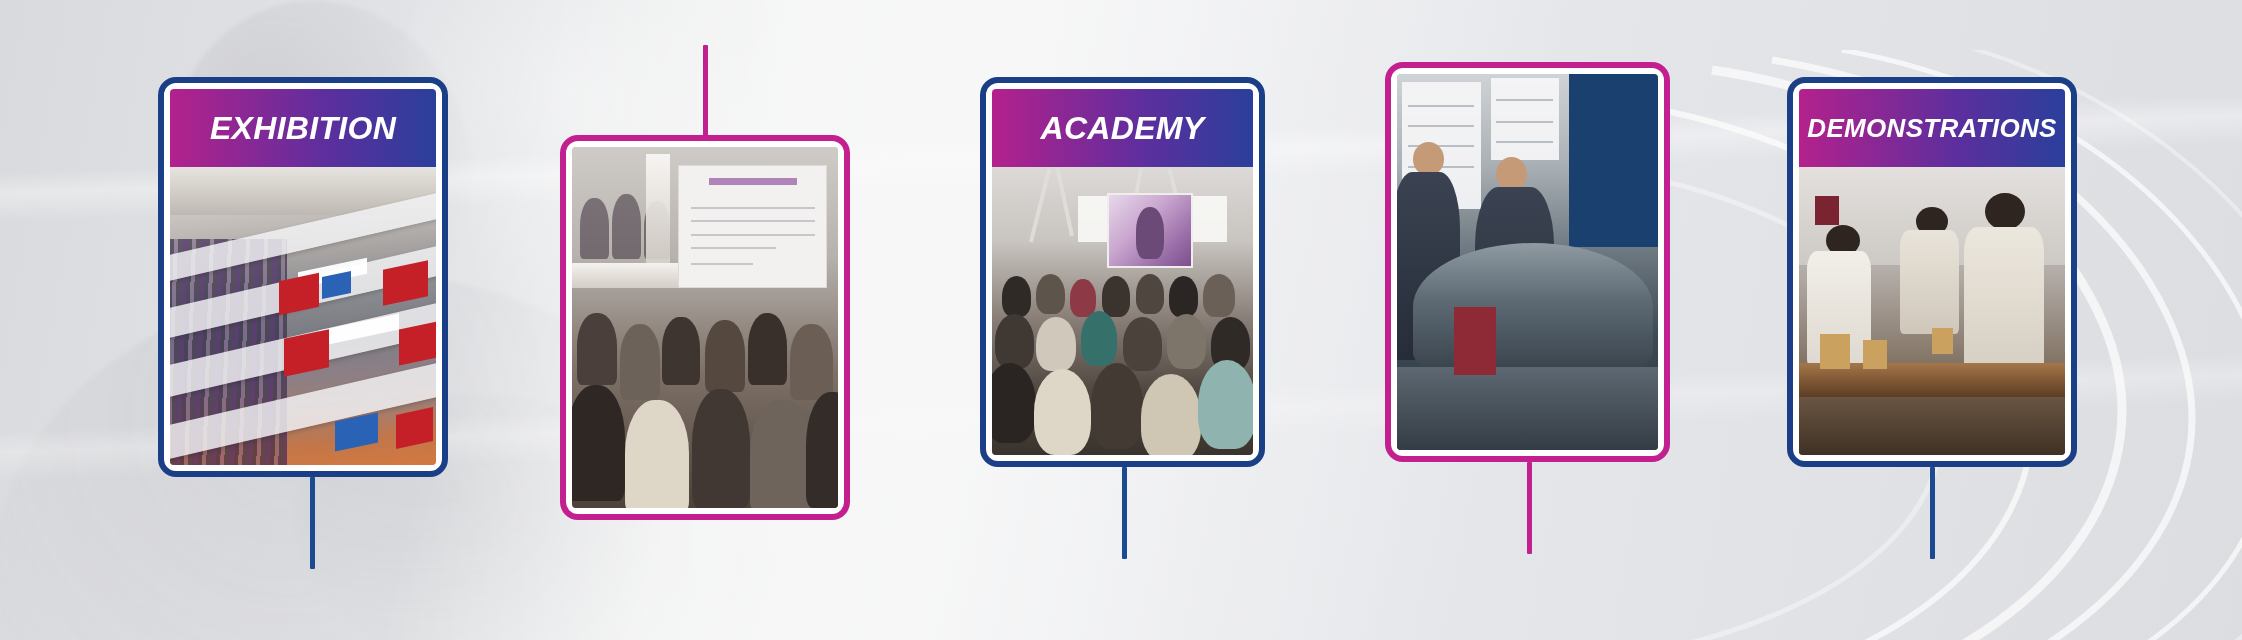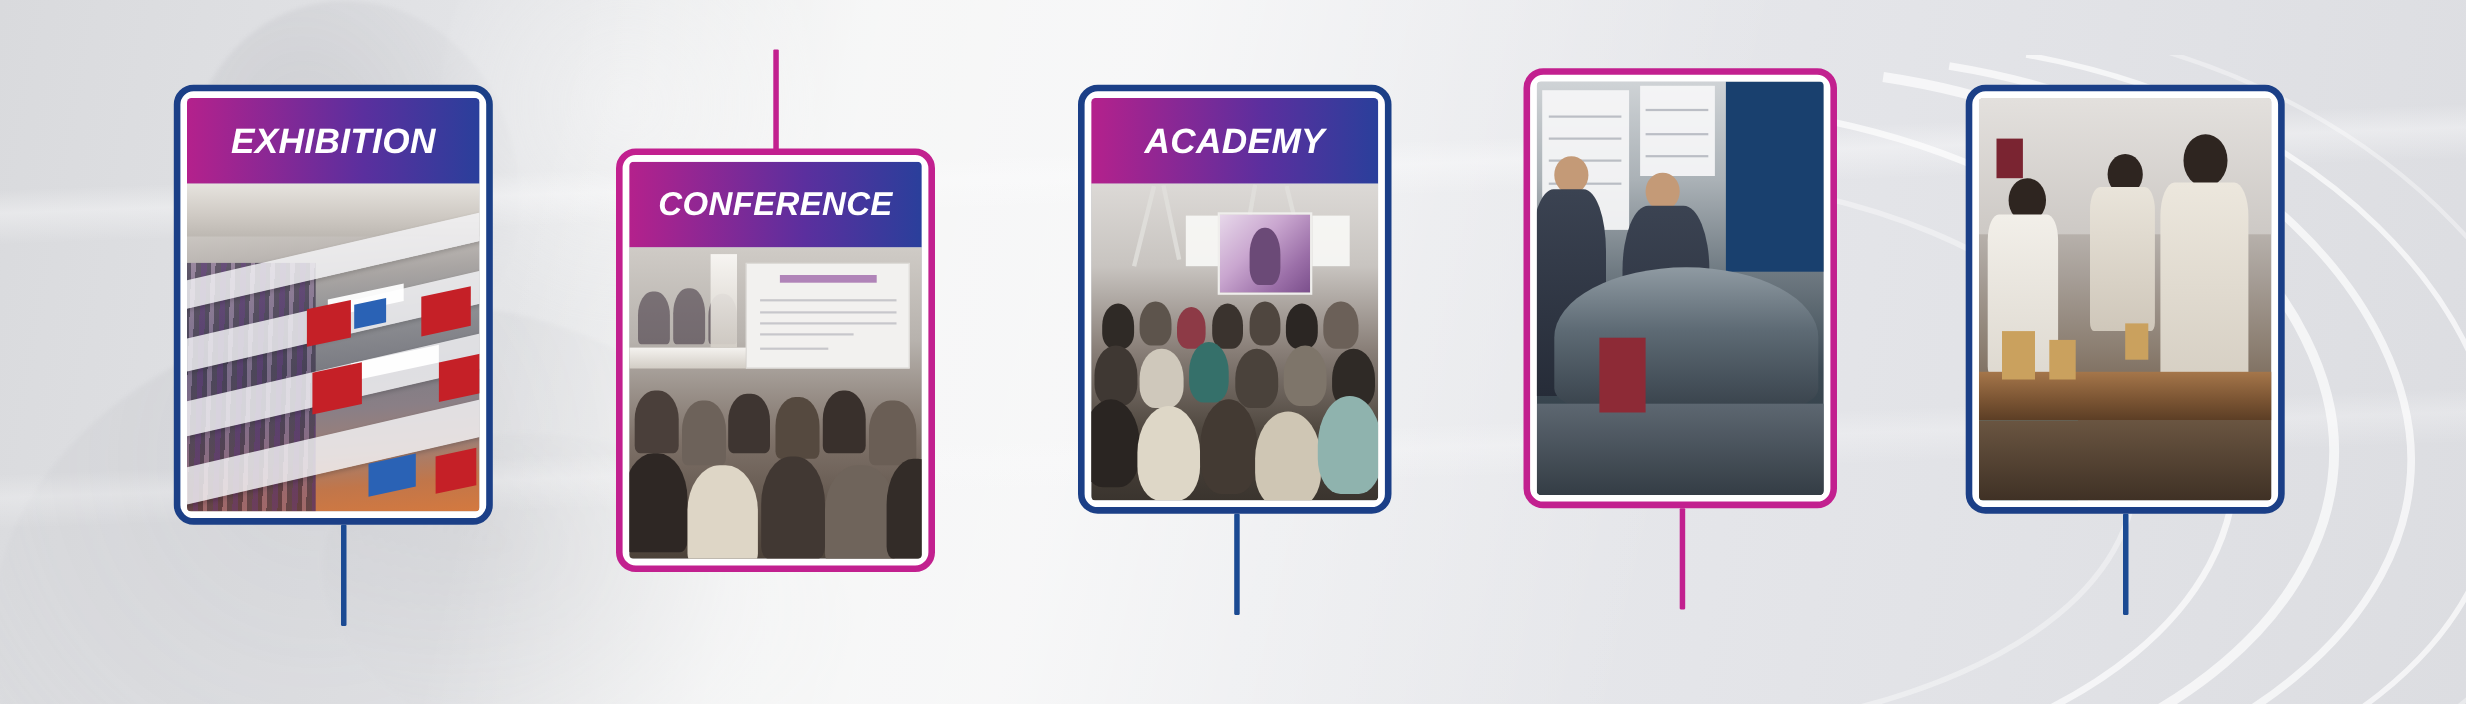--- a/index.html
+++ b/index.html
@@ -413,21 +413,20 @@
         <div class="blue" style="left:57%; top:36%; width:11%; height:22px;"></div>
         <div class="blue" style="left:62%; top:84%; width:16%; height:30px;"></div>
         <div class="red" style="left:85%; top:82%; width:14%; height:34px;"></div>
       </div>
     </div>
   </div>
   <div class="connector" style="left: 310px; top: 477px; height: 92px; background: rgb(27, 74, 147);"></div>
 
   <div class="card" style="left: 560px; top: 135px; width: 290px; height: 385px; border-color: rgb(194, 32, 143);">
     <div class="card-inner">
-      <div class="card-title" style="height: 78px; font-size: 30px; background: linear-gradient(90deg, rgb(180, 33, 140) 0%, rgb(91, 47, 158) 60%, rgb(42, 63, 155) 100%); color: rgb(255, 255, 255);">CONFERENCE</div>
       <div class="card-photo ph-conference">
         <div class="ph-layer base"></div>
         <div class="screen" style="left:40%; top:5%; width:56%; height:34%;">
           <div class="hdr"></div>
           <div class="txt" style="top:34%;"></div>
           <div class="txt" style="top:45%;"></div>
           <div class="txt" style="top:56%;"></div>
           <div class="txt" style="top:67%; right:34%;"></div>
           <div class="txt" style="top:80%; right:50%;"></div>
         </div>
@@ -511,20 +510,21 @@
         <div class="metal" style="left:6%; top:45%; width:92%; height:34%;"></div>
         <div class="ph-layer" style="top:78%; background:linear-gradient(180deg,#5d6771 0%, #343d45 100%);"></div>
         <div class="rig" style="left:22%; top:62%; width:16%; height:18%; background:#8d2a36;"></div>
       </div>
     </div>
   </div>
   <div class="connector" style="left: 1527px; top: 462px; height: 92px; background: rgb(194, 32, 143);"></div>
 
   <div class="card" style="left: 1787px; top: 77px; width: 290px; height: 390px; border-color: rgb(27, 63, 135);">
     <div class="card-inner">
+      <div class="card-title" style="height: 78px; font-size: 26px; background: linear-gradient(90deg, rgb(180, 33, 140) 0%, rgb(91, 47, 158) 60%, rgb(42, 63, 155) 100%); color: rgb(255, 255, 255);">DEMONSTRATIONS</div>
       <div class="card-photo ph-demonstrations">
         <div class="ph-layer base"></div>
         <div class="wall"></div>
         <div class="maroon" style="left:6%; top:10%; width:9%; height:10%;"></div>
         <div class="head3" style="left:10%; top:20%; width:13%; height:11%;"></div>
         <div class="apron" style="left:3%;  top:29%; width:24%; height:40%;"></div>
         <div class="head3" style="left:44%; top:14%; width:12%; height:10%;"></div>
         <div class="apron" style="left:38%; top:22%; width:22%; height:36%; background:linear-gradient(180deg,#e9e4da,#cfc7ba);"></div>
         <div class="head3" style="left:70%; top:9%;  width:15%; height:13%;"></div>
         <div class="apron" style="left:62%; top:21%; width:30%; height:52%; background:linear-gradient(180deg,#ece7dd,#d5cec2);"></div>

